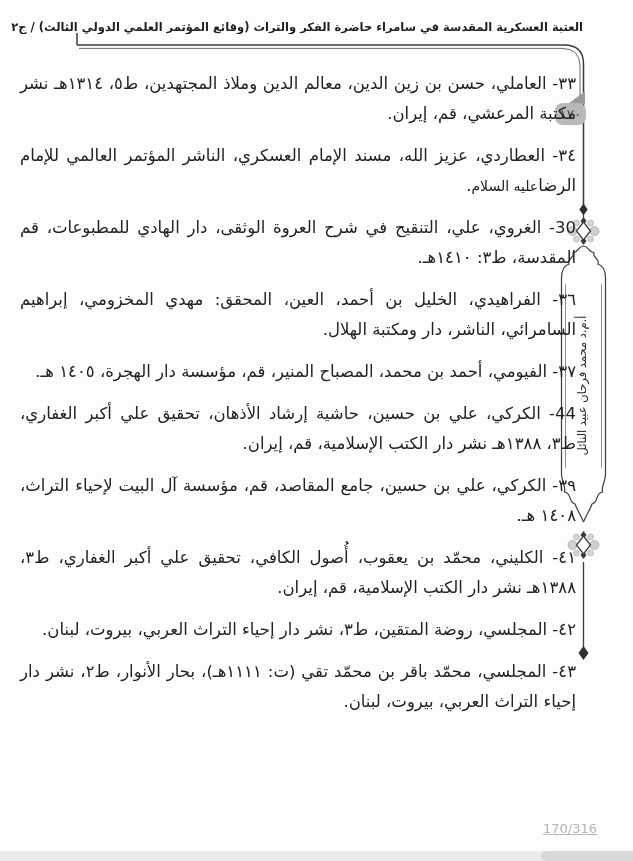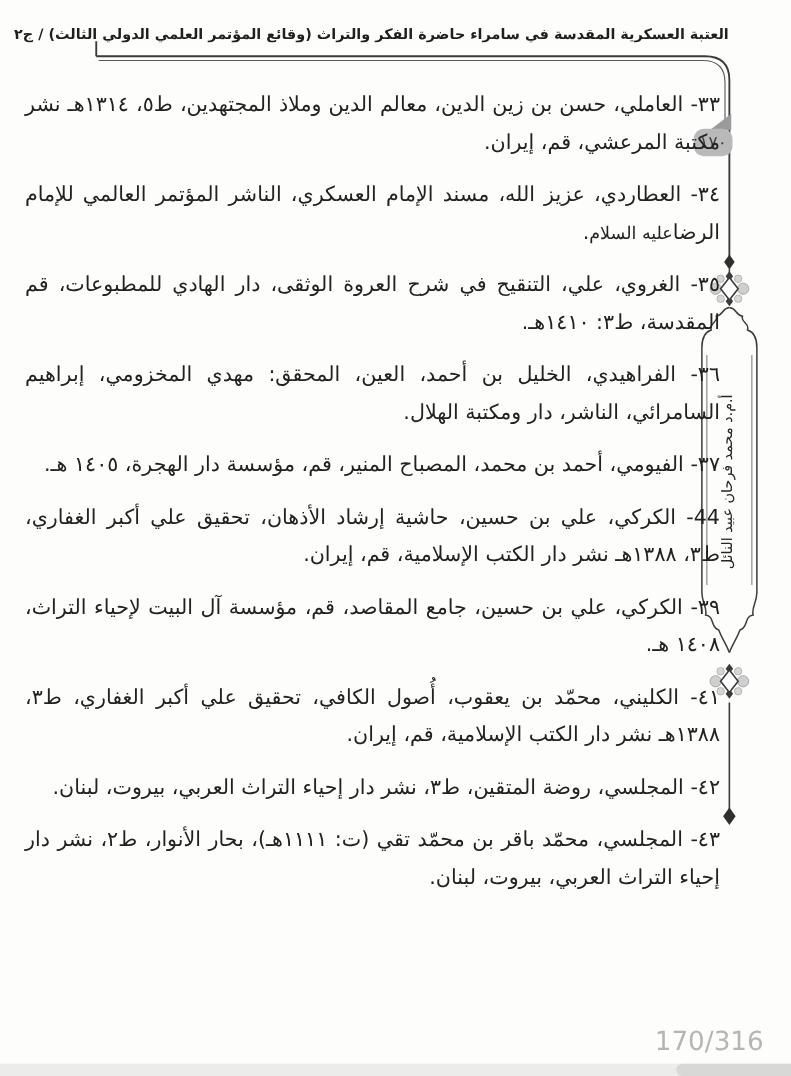--- a/index.html
+++ b/index.html
@@ -33,22 +33,22 @@
   
   .biblio{
     position:absolute;top:57px;right:57px;left:20px;
     direction:rtl;text-align:justify;
     font-size:16.5px;line-height:1.82;color:#222;
   }
   .biblio p{margin:12px 0 9px 0;}
   .hon{font-size:14px;color:#222;}
   
   .page-indicator{
-    position:absolute;top:821px;right:22px;
-    font-size:21px;color:#b5b5b5;direction:ltr;
+    position:absolute;top:821px;right:36px;
+    font-size:13px;color:#b5b5b5;direction:ltr;text-decoration:underline;
   }
   .scroll-track{
     position:absolute;left:0;right:0;top:851px;height:10px;background:#ececeb;
   }
   .scroll-thumb{
     position:absolute;right:0;top:0;width:92px;height:10px;
     background:#d8d8d7;border-radius:5px 0 0 5px;
   }
 </style>
 </head>
@@ -99,21 +99,21 @@
 
   <div class="header-title">العتبة العسكرية المقدسة في سامراء حاضرة الفكر والتراث (وقائع المؤتمر العلمي الدولي الثالث) / ج٢</div>
 
   <div class="page-tab">١٧٠</div>
 
   <div class="author-vertical">أ.م.د محمد فرحان عبيد النائل</div>
 
   <div class="biblio">
     <p><span>٣٣- العاملي، حسن بن زين الدين، معالم الدين وملاذ المجتهدين، ط٥، ١٣١٤هـ نشر مكتبة المرعشي، قم، إيران.</span></p>
     <p><span>٣٤- العطاردي، عزيز الله، مسند الإمام العسكري، الناشر المؤتمر العالمي للإمام الرضا</span><span class="hon">عليه السلام</span><span>.</span></p>
-    <p><span>٣٥- الغروي، علي، التنقيح في شرح العروة الوثقى، دار الهادي للمطبوعات، قم المقدسة، ط٣: ١٤١٠هـ.</span></p>
+    <p><span>30- الغروي، علي، التنقيح في شرح العروة الوثقى، دار الهادي للمطبوعات، قم المقدسة، ط٣: ١٤١٠هـ.</span></p>
     <p><span>٣٦- الفراهيدي، الخليل بن أحمد، العين، المحقق: مهدي المخزومي، إبراهيم السامرائي، الناشر، دار ومكتبة الهلال.</span></p>
     <p><span>٣٧- الفيومي، أحمد بن محمد، المصباح المنير، قم، مؤسسة دار الهجرة، ١٤٠٥ هـ.</span></p>
     <p><span>44- الكركي، علي بن حسين، حاشية إرشاد الأذهان، تحقيق علي أكبر الغفاري، ط٣، ١٣٨٨هـ نشر دار الكتب الإسلامية، قم، إيران.</span></p>
     <p><span>٣٩- الكركي، علي بن حسين، جامع المقاصد، قم، مؤسسة آل البيت لإحياء التراث، ١٤٠٨ هـ.</span></p>
     <p><span>٤١- الكليني، محمّد بن يعقوب، أُصول الكافي، تحقيق علي أكبر الغفاري، ط٣، ١٣٨٨هـ نشر دار الكتب الإسلامية، قم، إيران.</span></p>
     <p><span>٤٢- المجلسي، روضة المتقين، ط٣، نشر دار إحياء التراث العربي، بيروت، لبنان.</span></p>
     <p><span>٤٣- المجلسي، محمّد باقر بن محمّد تقي (ت: ١١١١هـ)، بحار الأنوار، ط٢، نشر دار إحياء التراث العربي، بيروت، لبنان.</span></p>
   </div>
 
   <div class="page-indicator">170/316</div>

